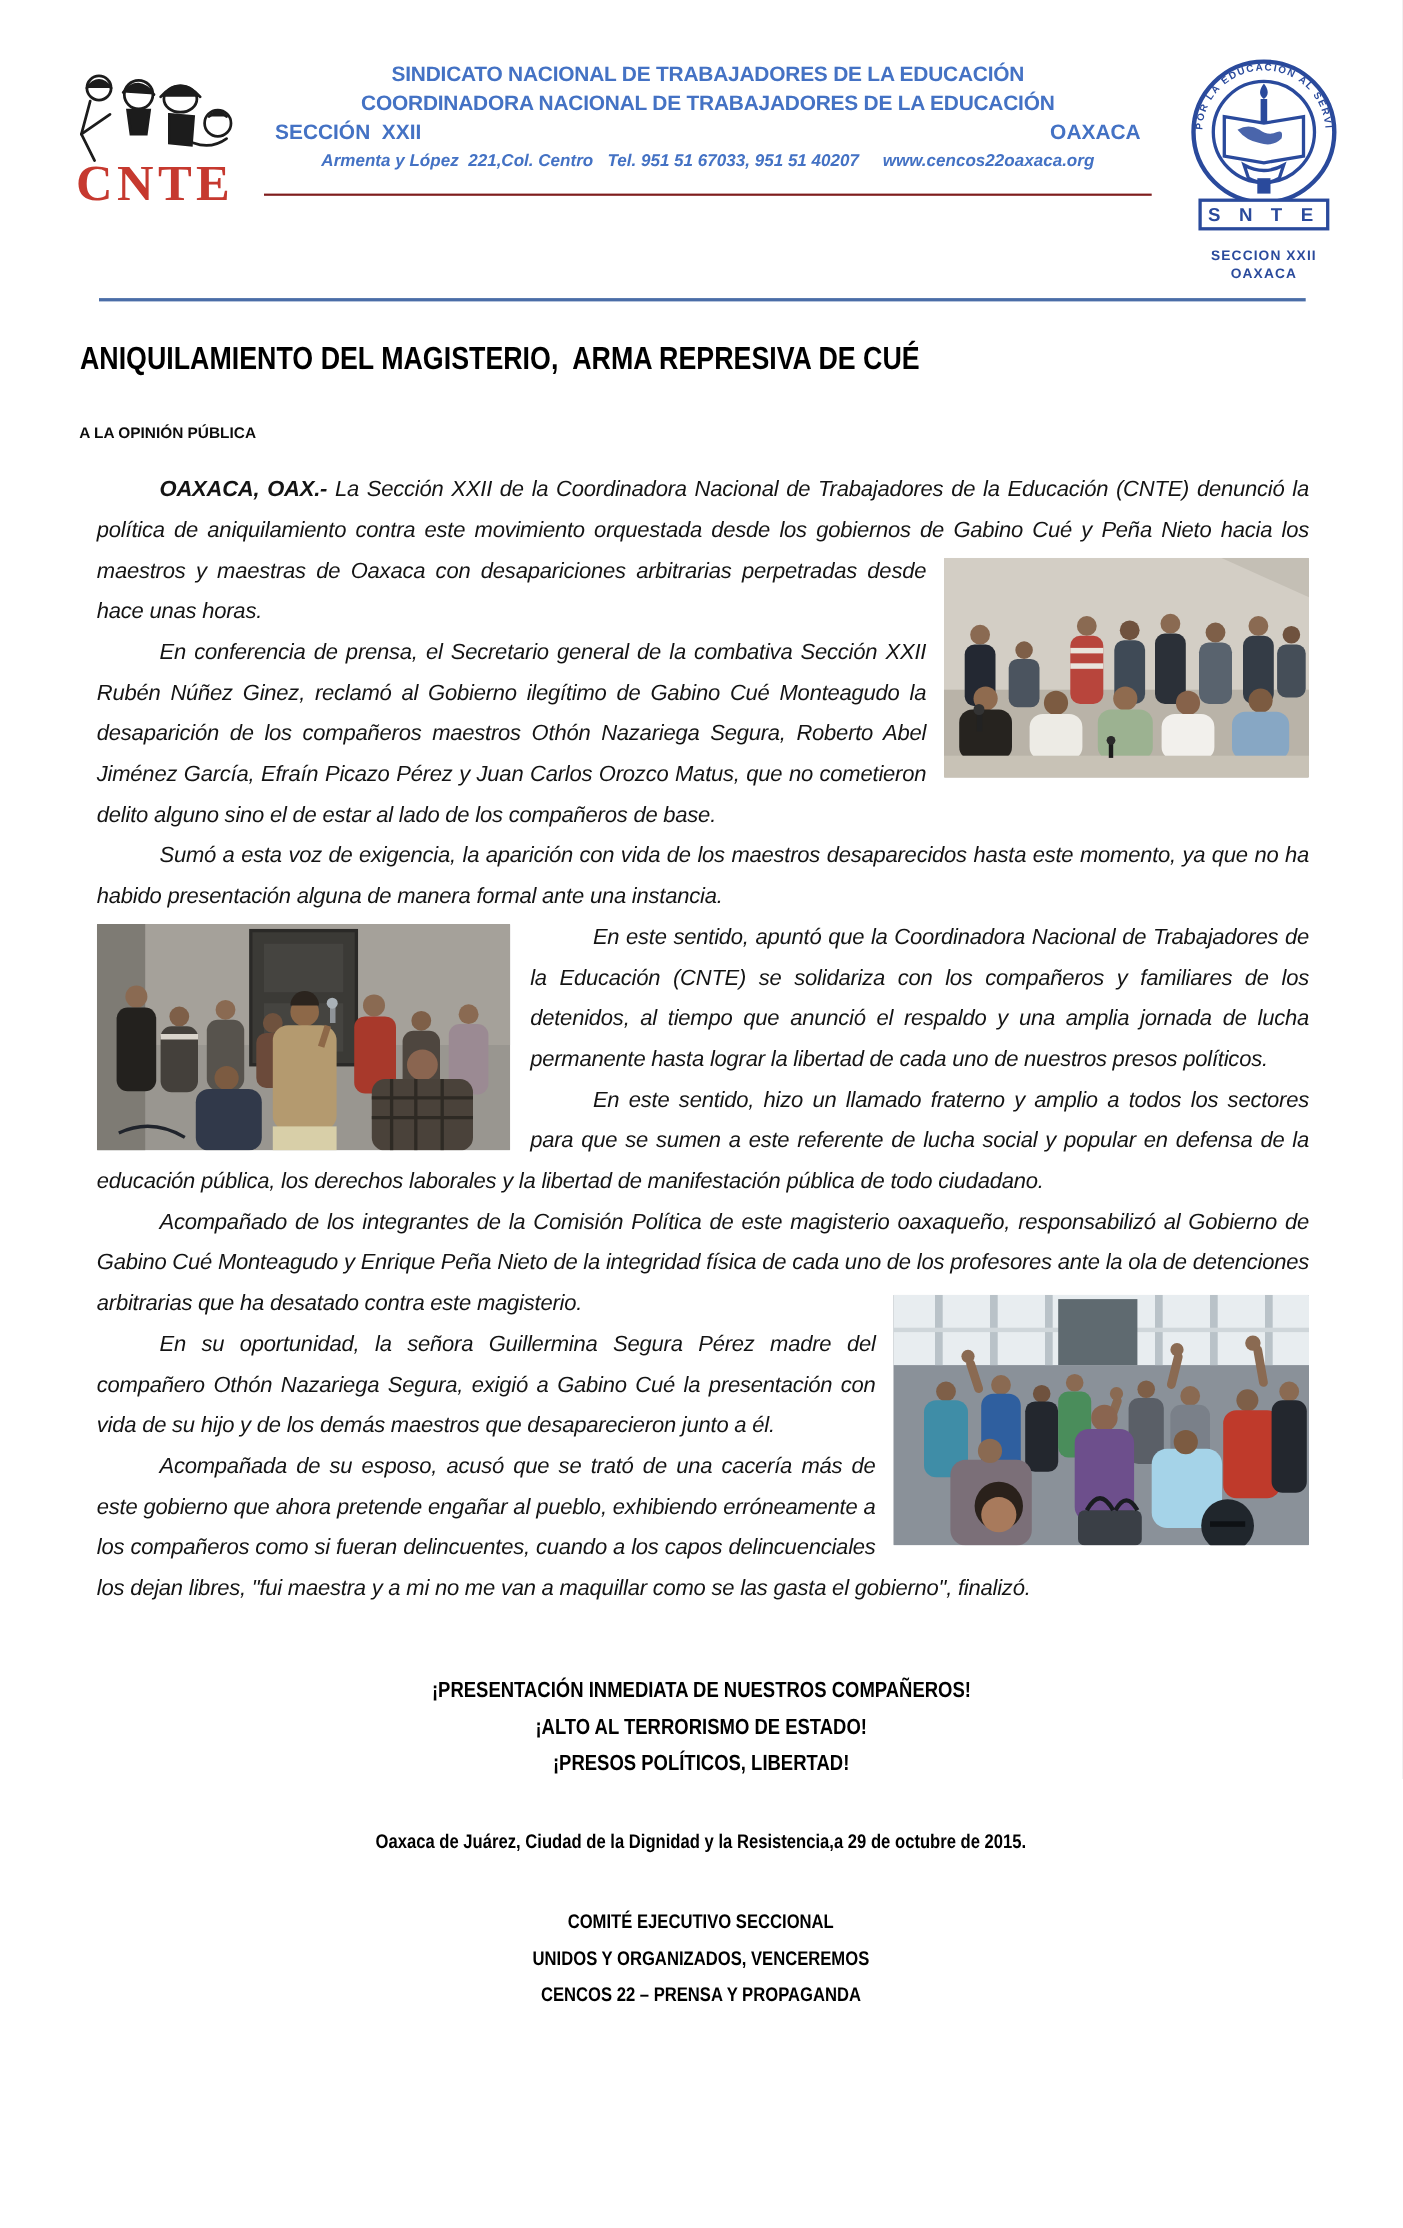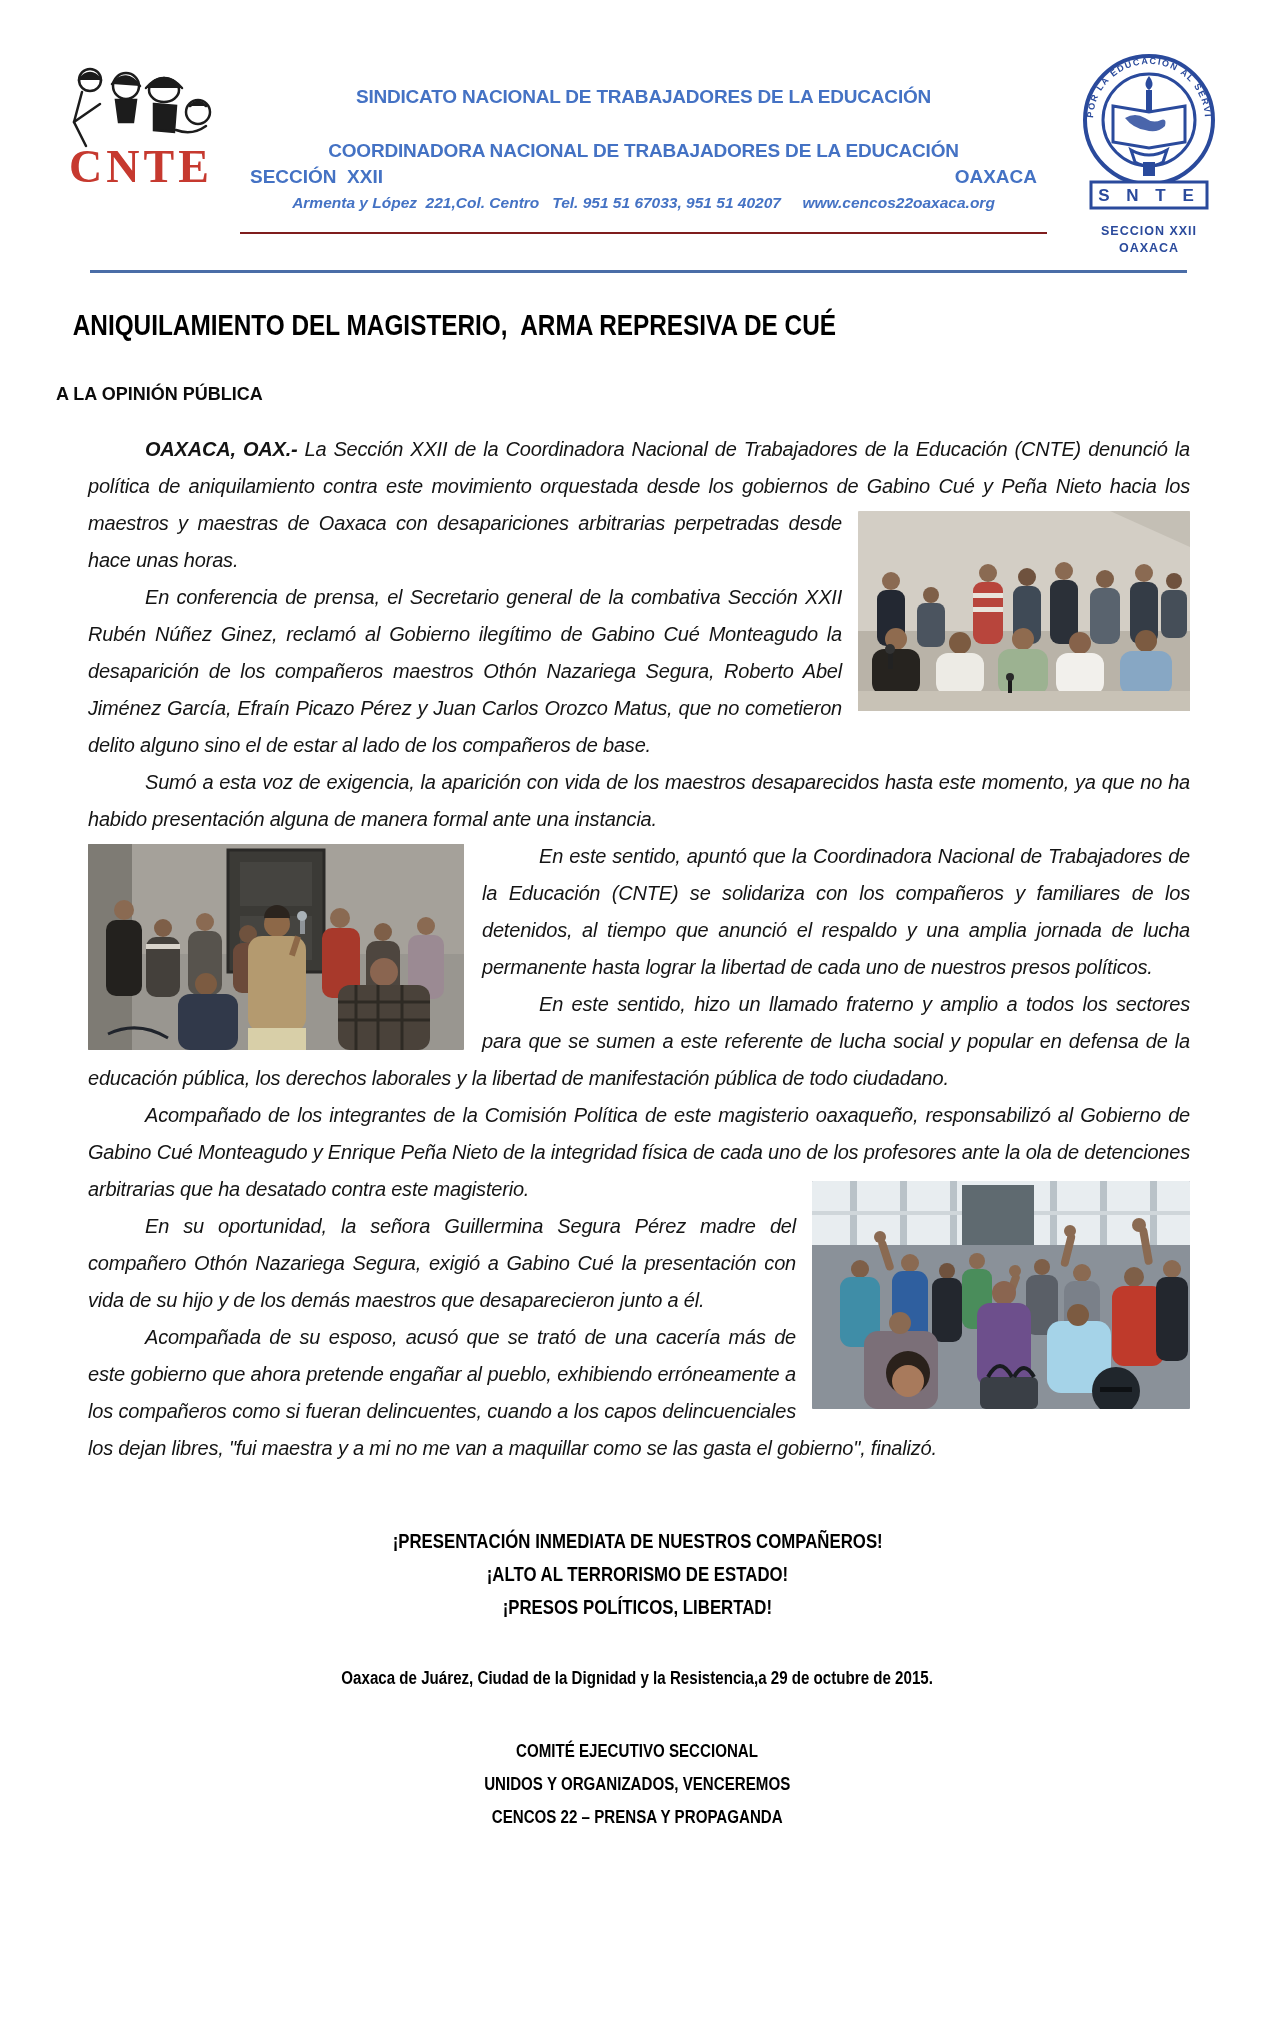--- a/index.html
+++ b/index.html
@@ -6,34 +6,34 @@
   html,body { margin:0; padding:0; background:#e8e8e8; }
   .page {
     width:1275px; height:2025px; margin:0 auto; background:#ffffff;
     position:relative; overflow:hidden;
     font-family:"Liberation Sans", sans-serif; color:#141414;
   }
   
   .masthead { display:flex; align-items:flex-start; padding:50px 42px 0 52px; }
   .cnte-logo { width:178px; flex:0 0 auto; text-align:center; }
   .mast-center { flex:1 1 auto; text-align:center; color:#4472c4; padding:6px 18px 0 10px; }
-  .org-line { font-weight:bold; font-size:19px; line-height:26px; letter-spacing:-0.2px;margin-top:28px; }
+  .org-line { font-weight:bold; font-size:19px; line-height:26px; letter-spacing:-0.2px; }
   .row3 { display:flex; justify-content:space-between; font-weight:bold; font-size:19px;
           line-height:26px; padding:0 10px; white-space:pre-wrap; }
   .address { display:block; font-size:15.5px; font-weight:bold; font-style:italic;
              line-height:22px; white-space:pre-wrap; border-bottom:2px solid #7f1d1d;
              padding-bottom:18px; margin-top:2px; }
   .snte { width:168px; flex:0 0 auto; text-align:center; color:#2a4a9c; }
   .snte-lines { font-weight:bold; font-size:12.5px; line-height:15px; letter-spacing:1px; margin-top:2px; }
   
   .rule { height:3px; background:#4a6da7; margin:14px 88px 0 90px; }
   .title-wrap { text-align:left; margin-top:36px; }
   .cond { display:inline-block; transform:scaleX(.84); transform-origin:center; white-space:pre-wrap; }
   .title-wrap .cond { font-size:29px; font-weight:800; color:#000; letter-spacing:0; }
-  .salutation { margin:42px 85px 0 56px; font-size:18px; font-weight:bold; color:#0c0c0c; }
+  .salutation { margin:42px 85px 0 72px; font-size:14px; font-weight:bold; color:#0c0c0c; }
   
   .body { margin:26px 85px 0 88px; font-size:20px; line-height:37px; text-align:justify;
           letter-spacing:-0.2px; }
   .para { margin:0; text-indent:57px;font-style:italic; }
   .photo { border-radius:1px; overflow:hidden; }
   .photo svg { display:block; }
   .photo1 { float:right; width:332px; height:200px; margin:6px 0 8px 16px; }
   .photo2 { float:left;  width:376px; height:206px; margin:6px 18px 10px 0; }
   .photo3 { float:right; width:378px; height:228px; margin:10px 0 8px 16px; }
   

